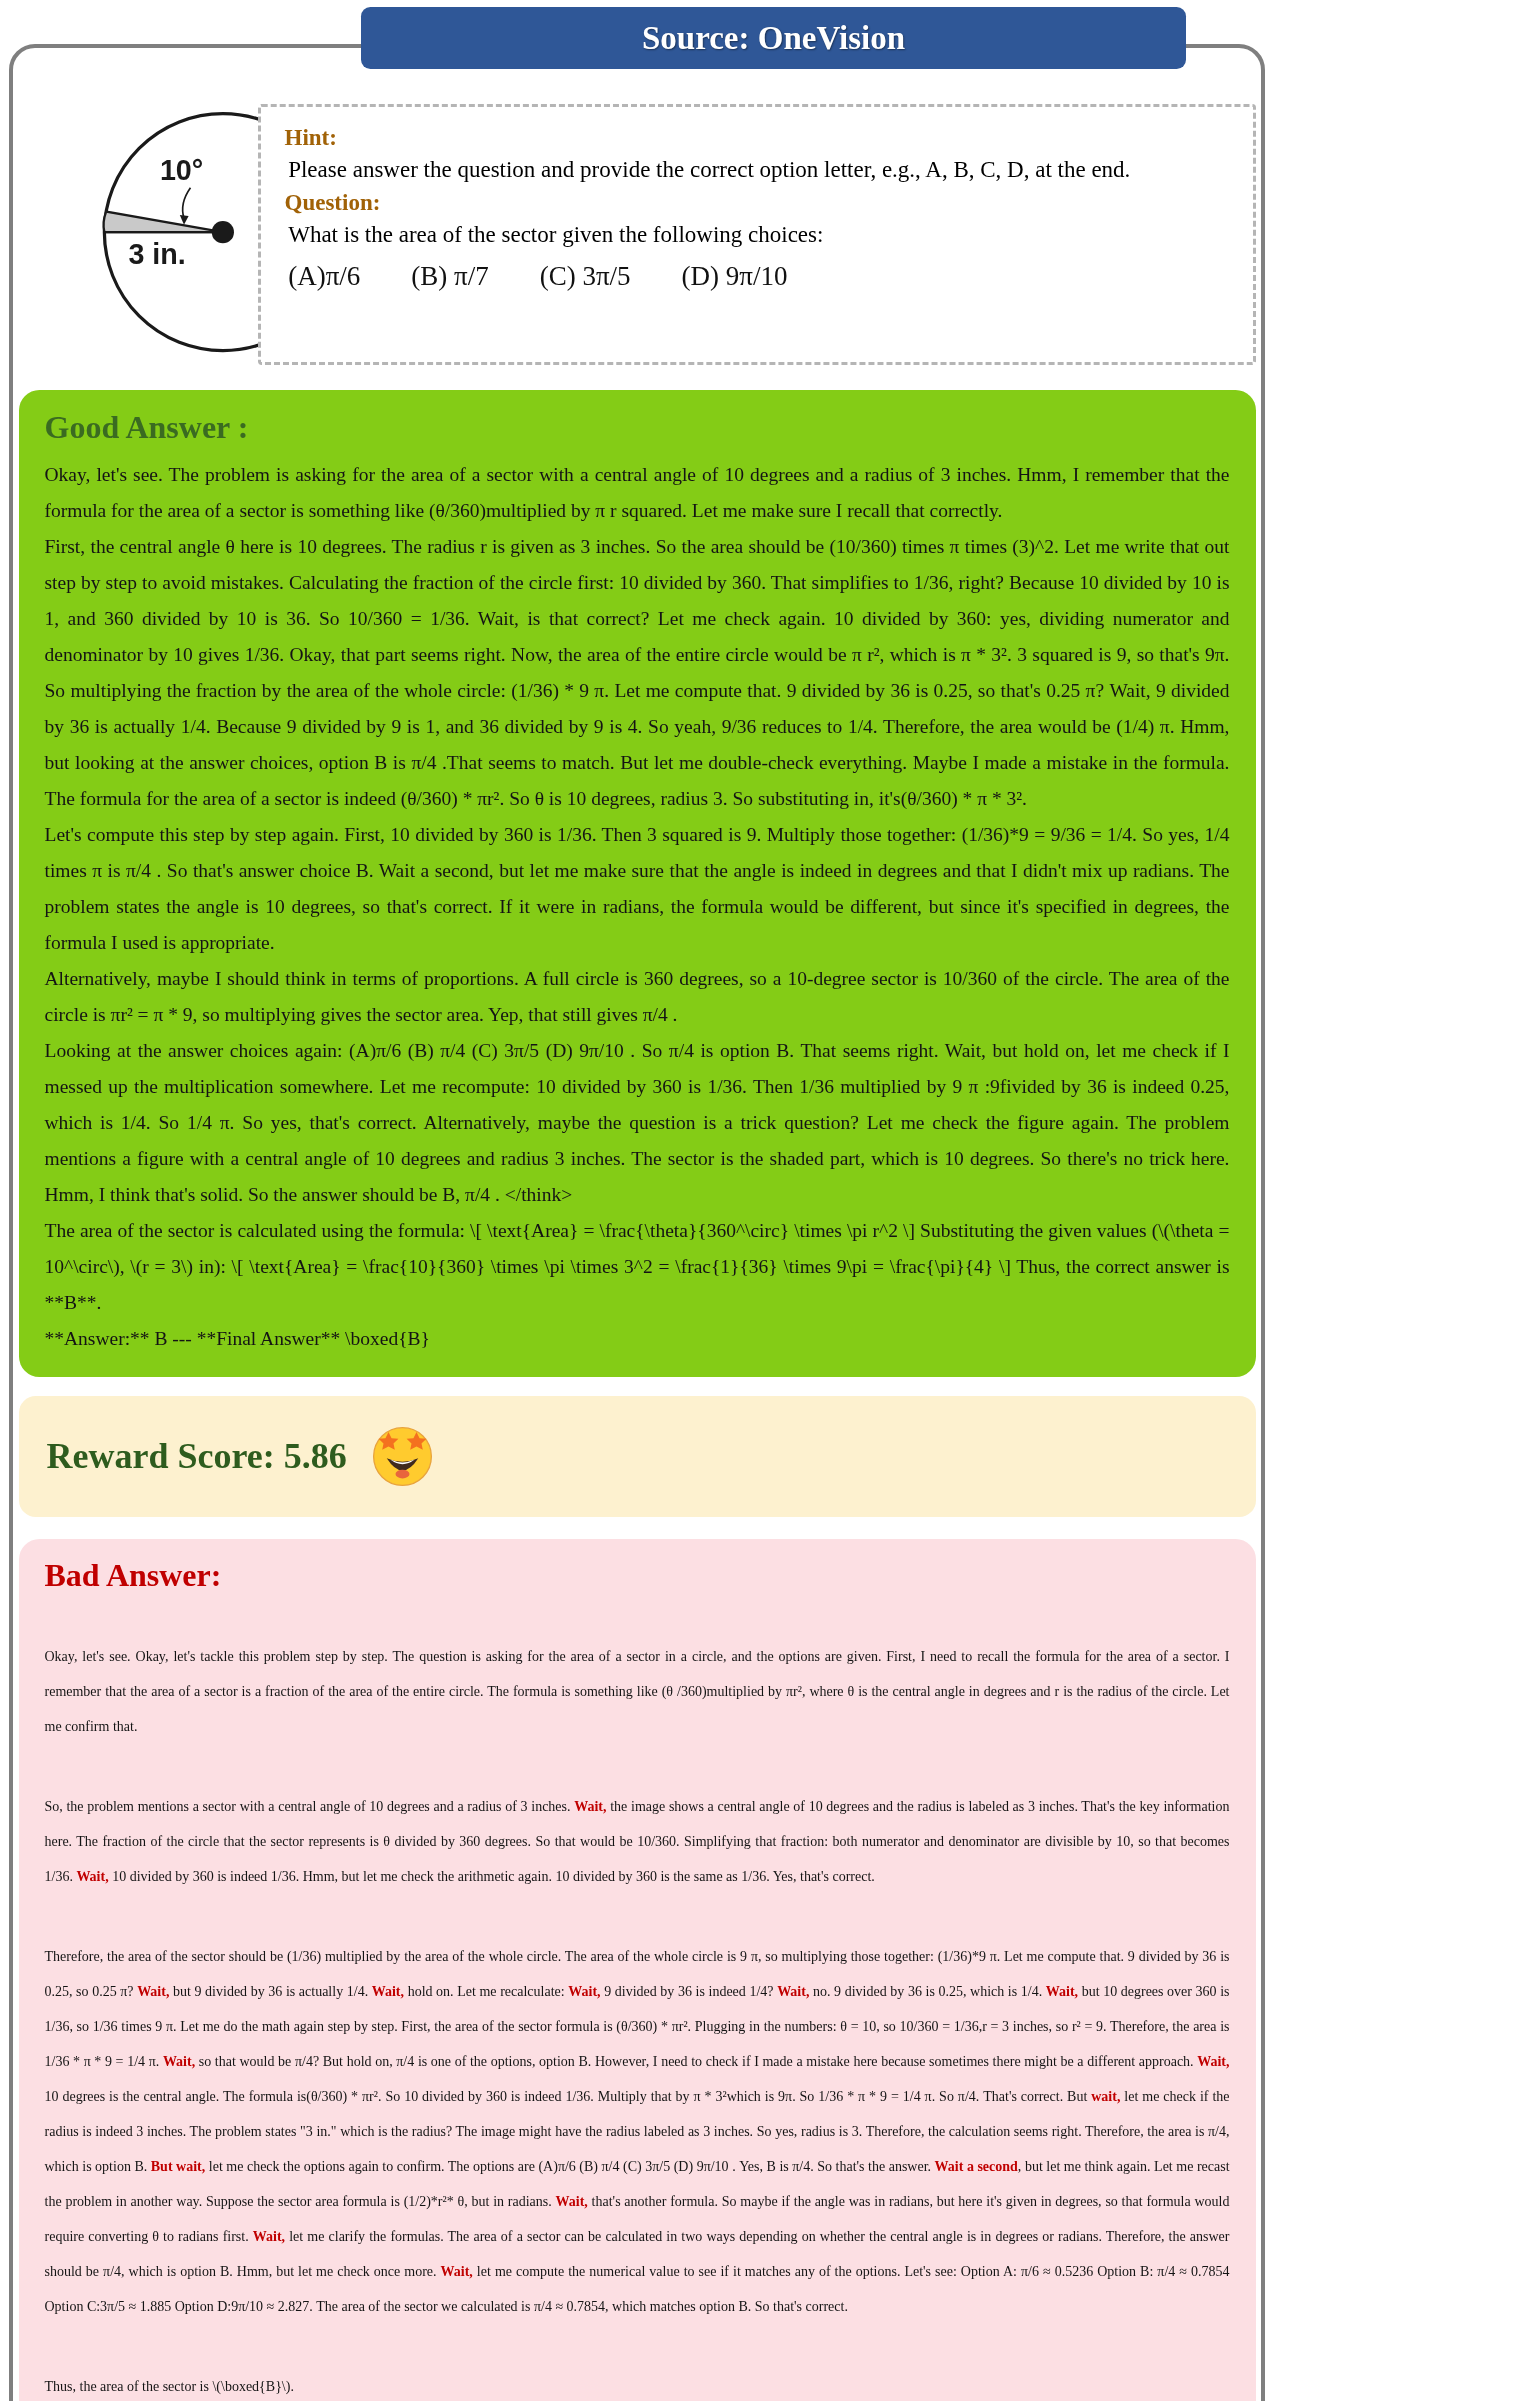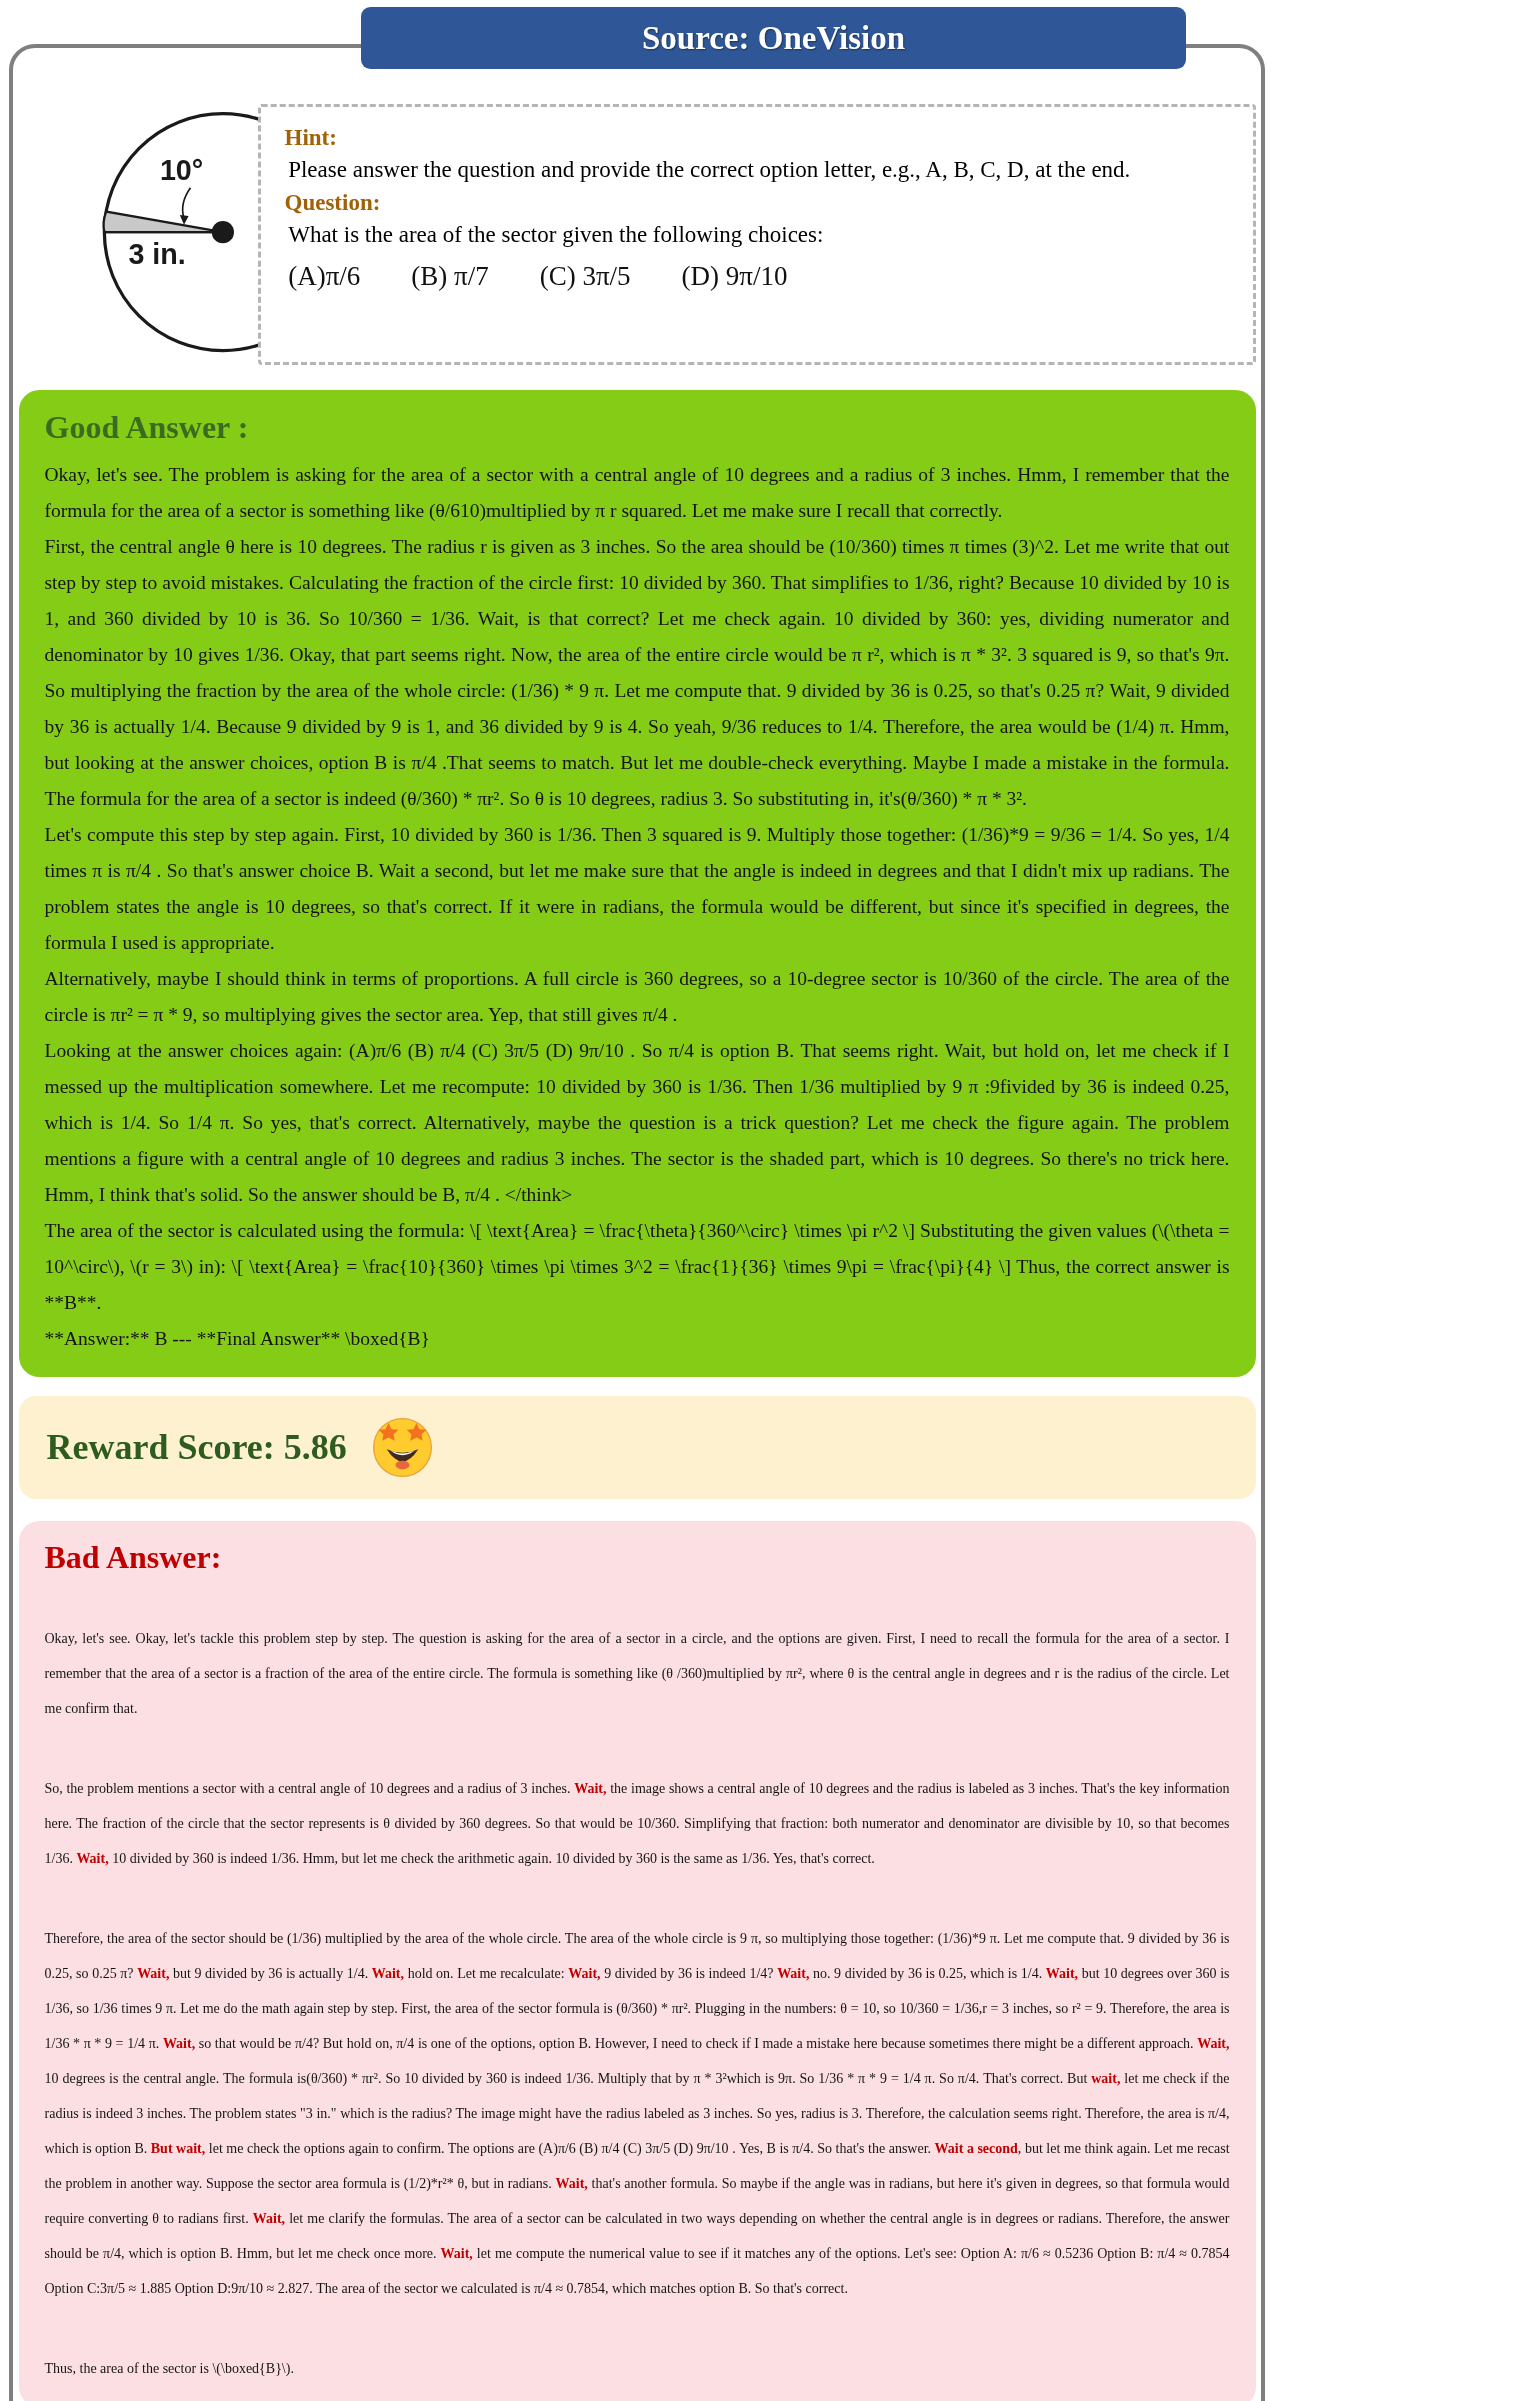--- a/index.html
+++ b/index.html
@@ -46,21 +46,21 @@
   .bad  .answer-title { color: #c00000; }
   .answer-body p {
     font-size: 19.5px; line-height: 36px; text-align: justify; color: #141414;
   }
   .bad .answer-body p { font-size: 14px; line-height: 35px; margin-top: 45px; }
   .answer-body .hl { color: #c00000; font-weight: bold; }
 
   
   .reward {
     background: #fdf1cf; border-radius: 16.7px; margin-top: 18.5px;
-    display: flex; align-items: center; padding: 20px 28px; min-height: 95px;
+    display: flex; align-items: center; padding: 29px 28px; min-height: 95px;
   }
   .reward-label { font-size: 36px; font-weight: bold; }
   .reward.good-r .reward-label { color: #2e5c1e; }
   .reward.bad-r  .reward-label { color: #ae1812; }
   .reward .emoji { margin-left: 24px; flex: 0 0 auto; display: flex; align-items: center; }
   .explanation { font-size: 31.5px; font-weight: bold; color: #ae1812; margin-left: 102px; }
 
   svg text.fig-label { font-family: "Liberation Sans", sans-serif; font-weight: 600; fill: #1a1a1a; }
 </style>
 </head>
@@ -105,21 +105,21 @@
             <span>(B) π/7</span>
             <span>(C) 3π/5</span>
             <span>(D) 9π/10</span>
           </div>
       </div>
     </div>
 
     <div class="answer-box good">
       <div class="answer-title">Good Answer :</div>
       <div class="answer-body">
-          <p>Okay, let's see. The problem is asking for the area of a sector with a central angle of 10 degrees and a radius of 3 inches. Hmm, I remember that the formula for the area of a sector is something like (θ/610)multiplied by π r squared. Let me make sure I recall that correctly.</p>
+          <p>Okay, let's see. The problem is asking for the area of a sector with a central angle of 10 degrees and a radius of 3 inches. Hmm, I remember that the formula for the area of a sector is something like (θ/360)multiplied by π r squared. Let me make sure I recall that correctly.</p>
           <p>First, the central angle θ here is 10 degrees. The radius r is given as 3 inches. So the area should be (10/360) times π times (3)^2. Let me write that out step by step to avoid mistakes. Calculating the fraction of the circle first: 10 divided by 360. That simplifies to 1/36, right? Because 10 divided by 10 is 1, and 360 divided by 10 is 36. So 10/360 = 1/36. Wait, is that correct? Let me check again. 10 divided by 360: yes, dividing numerator and denominator by 10 gives 1/36. Okay, that part seems right. Now, the area of the entire circle would be π r², which is π * 3². 3 squared is 9, so that's 9π. So multiplying the fraction by the area of the whole circle: (1/36) * 9 π. Let me compute that. 9 divided by 36 is 0.25, so that's 0.25 π? Wait, 9 divided by 36 is actually 1/4. Because 9 divided by 9 is 1, and 36 divided by 9 is 4. So yeah, 9/36 reduces to 1/4. Therefore, the area would be (1/4) π. Hmm, but looking at the answer choices, option B is π/4 .That seems to match. But let me double-check everything. Maybe I made a mistake in the formula. The formula for the area of a sector is indeed (θ/360) * πr². So θ is 10 degrees, radius 3. So substituting in, it's(θ/360) * π * 3².</p>
           <p>Let's compute this step by step again. First, 10 divided by 360 is 1/36. Then 3 squared is 9. Multiply those together: (1/36)*9 = 9/36 = 1/4. So yes, 1/4 times π is π/4 . So that's answer choice B. Wait a second, but let me make sure that the angle is indeed in degrees and that I didn't mix up radians. The problem states the angle is 10 degrees, so that's correct. If it were in radians, the formula would be different, but since it's specified in degrees, the formula I used is appropriate.</p>
           <p>Alternatively, maybe I should think in terms of proportions. A full circle is 360 degrees, so a 10-degree sector is 10/360 of the circle. The area of the circle is πr² = π * 9, so multiplying gives the sector area. Yep, that still gives π/4 .</p>
           <p>Looking at the answer choices again: (A)π/6 (B) π/4  (C) 3π/5 (D) 9π/10 . So π/4 is option B. That seems right. Wait, but hold on, let me check if I messed up the multiplication somewhere. Let me recompute: 10 divided by 360 is 1/36. Then 1/36 multiplied by 9 π :9fivided by 36 is indeed 0.25, which is 1/4. So 1/4 π. So yes, that's correct. Alternatively, maybe the question is a trick question? Let me check the figure again. The problem mentions a figure with a central angle of 10 degrees and radius 3 inches. The sector is the shaded part, which is 10 degrees. So there's no trick here. Hmm, I think that's solid. So the answer should be B, π/4 . &lt;/think&gt;</p>
           <p>The area of the sector is calculated using the formula: \[ \text{Area} = \frac{\theta}{360^\circ} \times \pi r^2 \] Substituting the given values (\(\theta = 10^\circ\), \(r = 3\) in): \[ \text{Area} = \frac{10}{360} \times \pi \times 3^2 = \frac{1}{36} \times 9\pi = \frac{\pi}{4} \] Thus, the correct answer is **B**.</p>
           <p>**Answer:** B --- **Final Answer** \boxed{B}</p>
         </div>
     </div>
 
     <div class="reward good-r">

